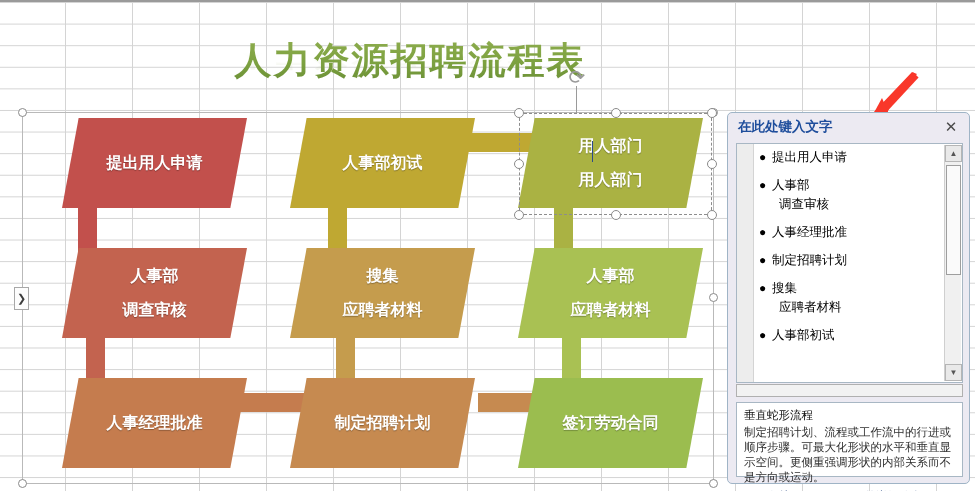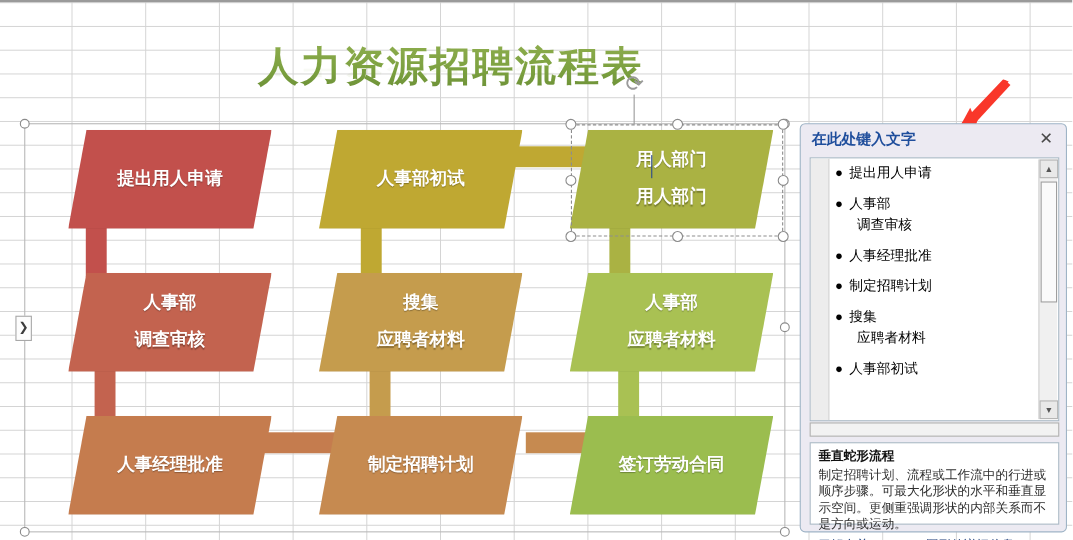--- a/index.html
+++ b/index.html
@@ -159,21 +159,21 @@
   }
   #pane-hscroll{
     position:absolute;left:8px;top:271px;width:227px;height:13px;
     background:#f2f2f2;border:1px solid #b0b0b0;box-sizing:border-box;
   }
   #pane-desc{
     position:absolute;left:8px;top:289px;width:227px;height:75px;
     background:#ffffff;border:1px solid #a8b7c4;box-sizing:border-box;
     padding:5px 7px;font-size:11.5px;color:#2f2f2f;line-height:15px;
   }
-  #pane-desc-title{font-weight:bold;color:#111;margin-bottom:2px;font-size:11.5px;}
+  #pane-desc-title{font-weight:normal;color:#111;margin-bottom:2px;font-size:11.5px;}
   #pane-desc-body{margin-bottom:4px;}
   #pane-desc-link{color:#1f3f7a;text-decoration:underline;display:inline-block;}
 </style>
 </head>
 <body>
 
 <div id="grid">
   <div id="grid-top-rule"></div>
 </div>
 

